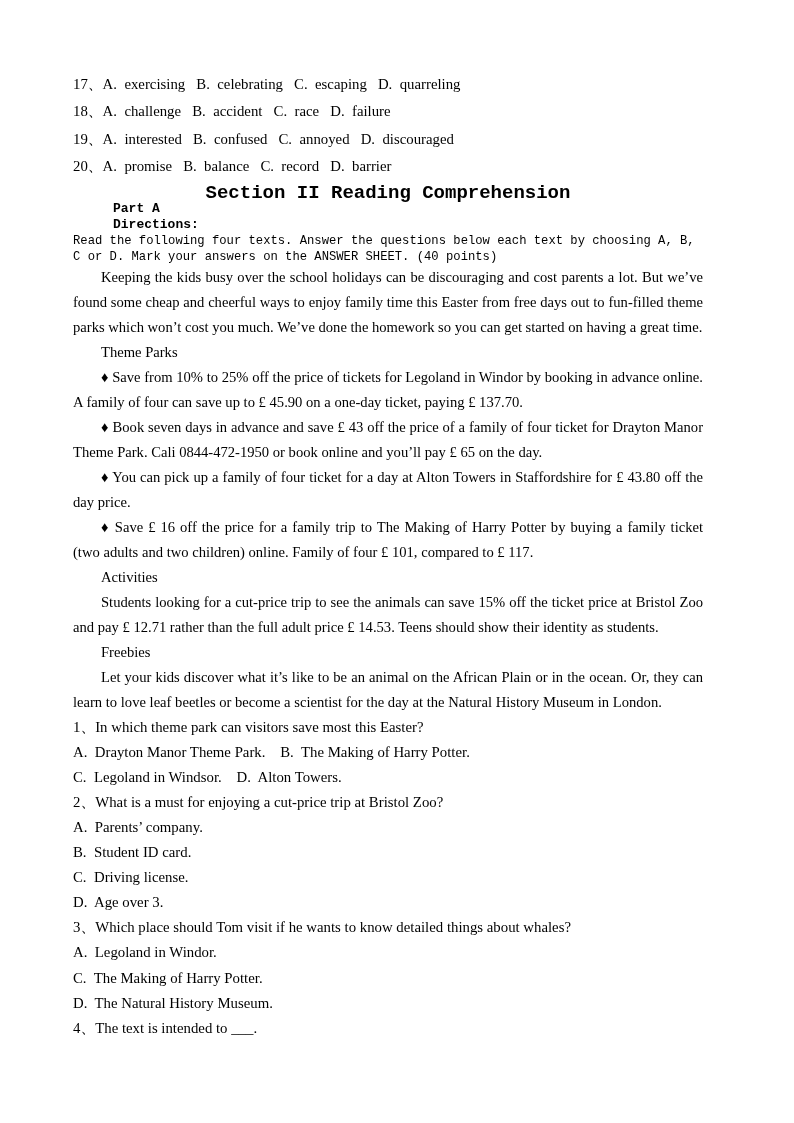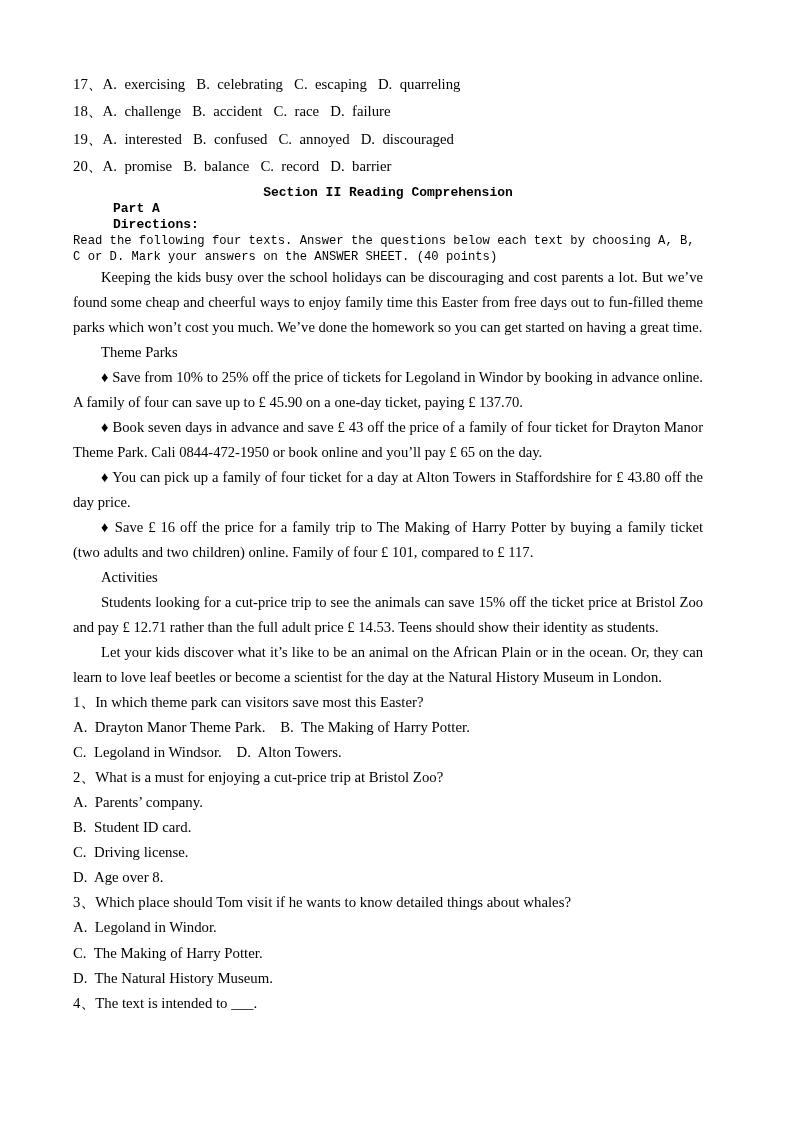--- a/index.html
+++ b/index.html
@@ -21,21 +21,21 @@
   
   .cloze-line {
     font-size: 14.8px;
     line-height: 27.4px;
     white-space: pre-wrap;
   }
 
   
   .mono-block { margin-top: 4px; }
   .mono-block p { line-height: 16px; }
-  .section-heading { font-size: 13px; font-weight: bold; text-align: center; }
+  .section-heading { font-size: 19px; font-weight: bold; text-align: center; }
   .sub-label { font-size: 13px; font-weight: bold; margin-left: 40px; }
   .dir-text { font-size: 12.2px; }
   .text-label { font-size: 13px; font-weight: bold; text-align: center; }
 
   
   .para {
     font-size: 14.6px;
     line-height: 25px;
     text-align: justify;
     text-indent: 28px;
@@ -69,32 +69,33 @@
 
   <section>
     <p class="serif para">Keeping the kids busy over the school holidays can be discouraging and cost parents a lot. But we’ve found some cheap and cheerful ways to enjoy family time this Easter from free days out to fun-filled theme parks which won’t cost you much. We’ve done the homework so you can get started on having a great time.</p>
     <p class="serif para">Theme Parks</p>
     <p class="serif para">♦ Save from 10% to 25% off the price of tickets for Legoland in Windor by booking in advance online. A family of four can save up to £ 45.90 on a one-day ticket, paying £ 137.70.</p>
     <p class="serif para">♦ Book seven days in advance and save £ 43 off the price of a family of four ticket for Drayton Manor Theme Park. Cali 0844-472-1950 or book online and you’ll pay £ 65 on the day.</p>
     <p class="serif para">♦ You can pick up a family of four ticket for a day at Alton Towers in Staffordshire for £ 43.80 off the day price.</p>
     <p class="serif para">♦ Save £ 16 off the price for a family trip to The Making of Harry Potter by buying a family ticket (two adults and two children) online. Family of four £ 101, compared to £ 117.</p>
     <p class="serif para">Activities</p>
     <p class="serif para">Students looking for a cut-price trip to see the animals can save 15% off the ticket price at Bristol Zoo and pay £ 12.71 rather than the full adult price £ 14.53. Teens should show their identity as students.</p>
+    <p class="serif para">Freebies</p>
     <p class="serif para">Let your kids discover what it’s like to be an animal on the African Plain or in the ocean. Or, they can learn to love leaf beetles or become a scientist for the day at the Natural History Museum in London.</p>
   </section>
 
   <section>
     <p class="serif qline">1、In which theme park can visitors save most this Easter?</p>
     <p class="serif qline">A.  Drayton Manor Theme Park.    B.  The Making of Harry Potter.</p>
     <p class="serif qline">C.  Legoland in Windsor.    D.  Alton Towers.</p>
     <p class="serif qline">2、What is a must for enjoying a cut-price trip at Bristol Zoo?</p>
     <p class="serif qline">A.  Parents’ company.</p>
     <p class="serif qline">B.  Student ID card.</p>
     <p class="serif qline">C.  Driving license.</p>
-    <p class="serif qline">D.  Age over 8.</p>
+    <p class="serif qline">D.  Age over 3.</p>
     <p class="serif qline">3、Which place should Tom visit if he wants to know detailed things about whales?</p>
     <p class="serif qline">A.  Legoland in Windor.</p>
     <p class="serif qline">C.  The Making of Harry Potter.</p>
     <p class="serif qline">D.  The Natural History Museum.</p>
     <p class="serif qline">4、The text is intended to ___.</p>
   </section>
 
 </div>
 
 </body></html>

